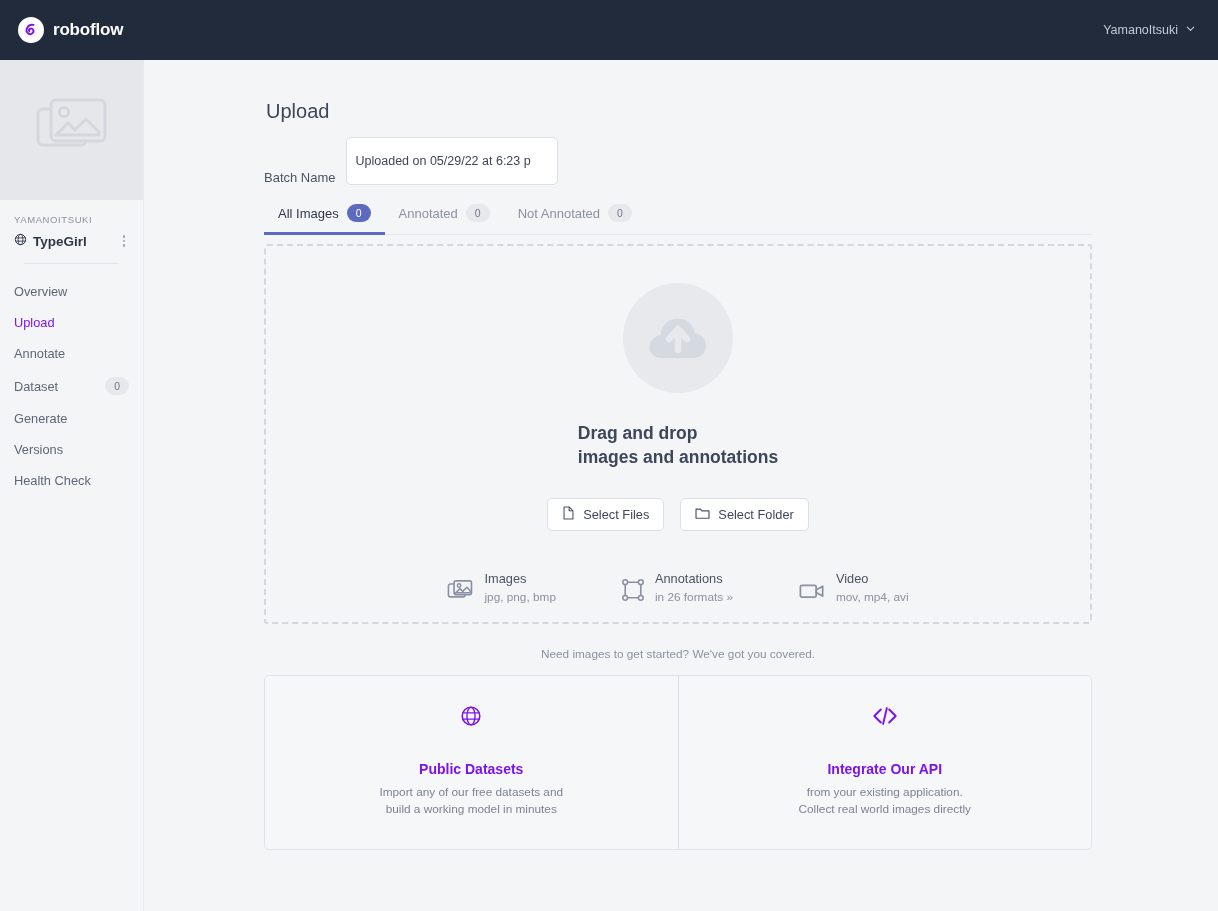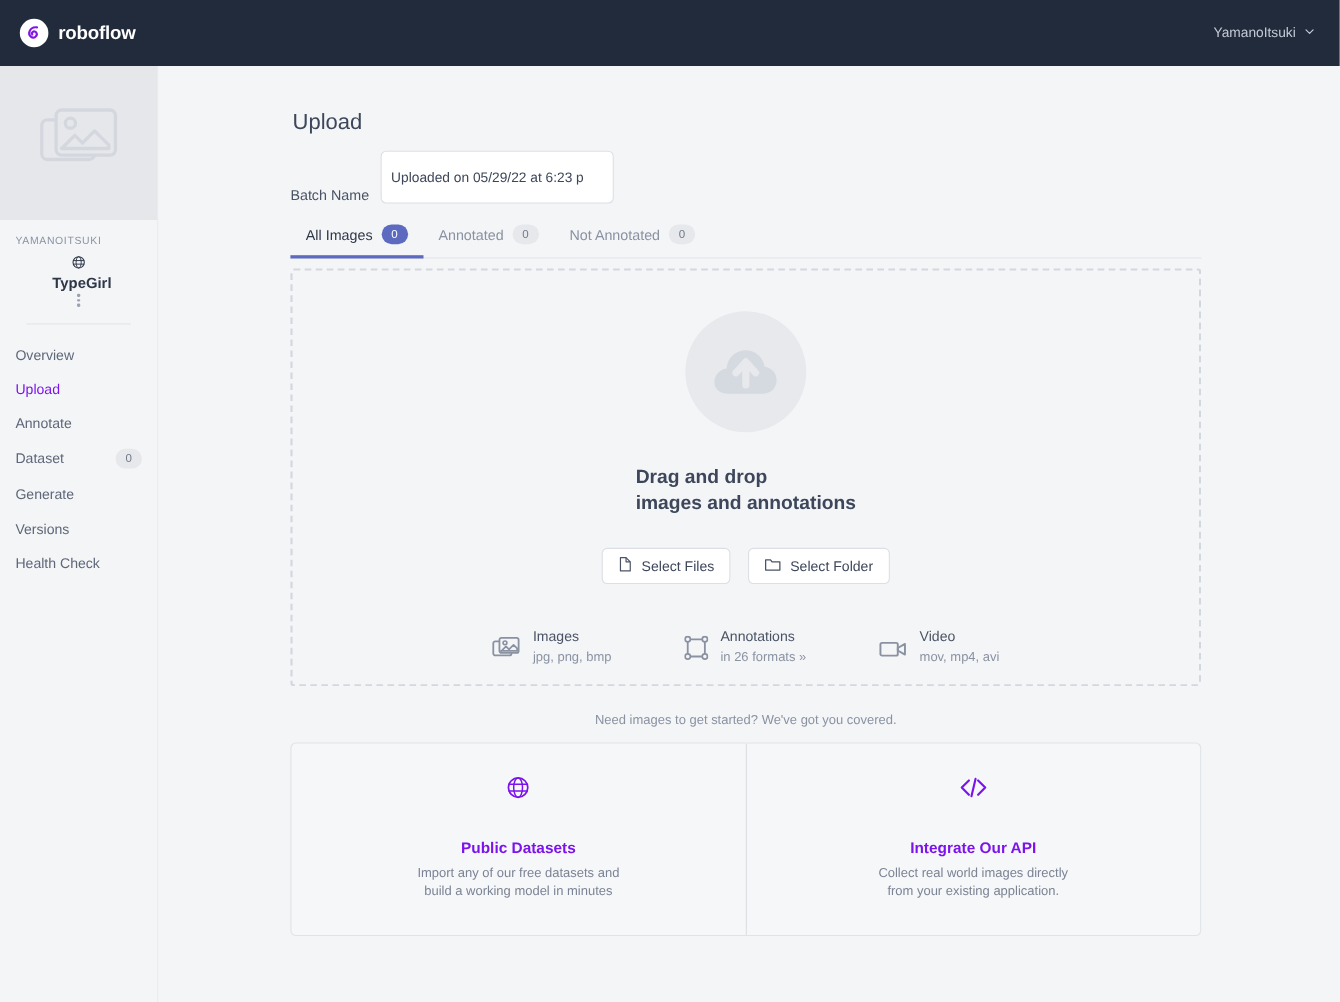--- a/index.html
+++ b/index.html
@@ -54,21 +54,21 @@
     height: 140px; background: #e5e7eb;
     display: flex; align-items: center; justify-content: center;
   }
   .project-row {
     padding: 14px 14px 0 14px;
   }
   .org-label {
     font-size: 9.5px; letter-spacing: 0.6px; color: #8b93a3;
     text-transform: uppercase; margin-bottom: 7px;
   }
-  .project-name-row { display: flex; align-items: center; flex-direction: column; }
+  .project-name-row { display: flex; align-items: center; }
   .project-name {
     font-size: 13.5px; color: #2e3748; font-weight: bold; margin-left: 6px;
     flex: 1;
   }
   .kebab { display: flex; flex-direction: column; gap: 2px; padding: 2px 4px; }
   .kebab i { width: 2.5px; height: 2.5px; border-radius: 50%; background: #9aa2b1; display:block; }
   .side-divider { height: 1px; background: #e2e5ea; margin: 13px 10px 0 10px; }
   .side-nav { padding-top: 12px; }
   .side-item {
     display: flex; align-items: center;
@@ -369,22 +369,22 @@
         <div class="card">
           <span>
             <svg width="26" height="22" viewBox="0 0 28 22">
               <path d="M9.5 4L2.5 11l7 7" fill="none" stroke="#7c13ec" stroke-width="2.1" stroke-linecap="round" stroke-linejoin="round"></path>
               <path d="M18.5 4l7 7-7 7" fill="none" stroke="#7c13ec" stroke-width="2.1" stroke-linecap="round" stroke-linejoin="round"></path>
               <path d="M16 2.5l-4 17" fill="none" stroke="#7c13ec" stroke-width="2.1" stroke-linecap="round"></path>
             </svg>
           </span>
           <div class="card-title">Integrate Our API</div>
           <div class="card-sub">
+            <div>from your existing application.</div>
             <div>Collect real world images directly</div>
-            <div>from your existing application.</div>
           </div>
         </div>
 
       </div>
 
     </div>
   </div>
 </div>
 
 </body></html>

